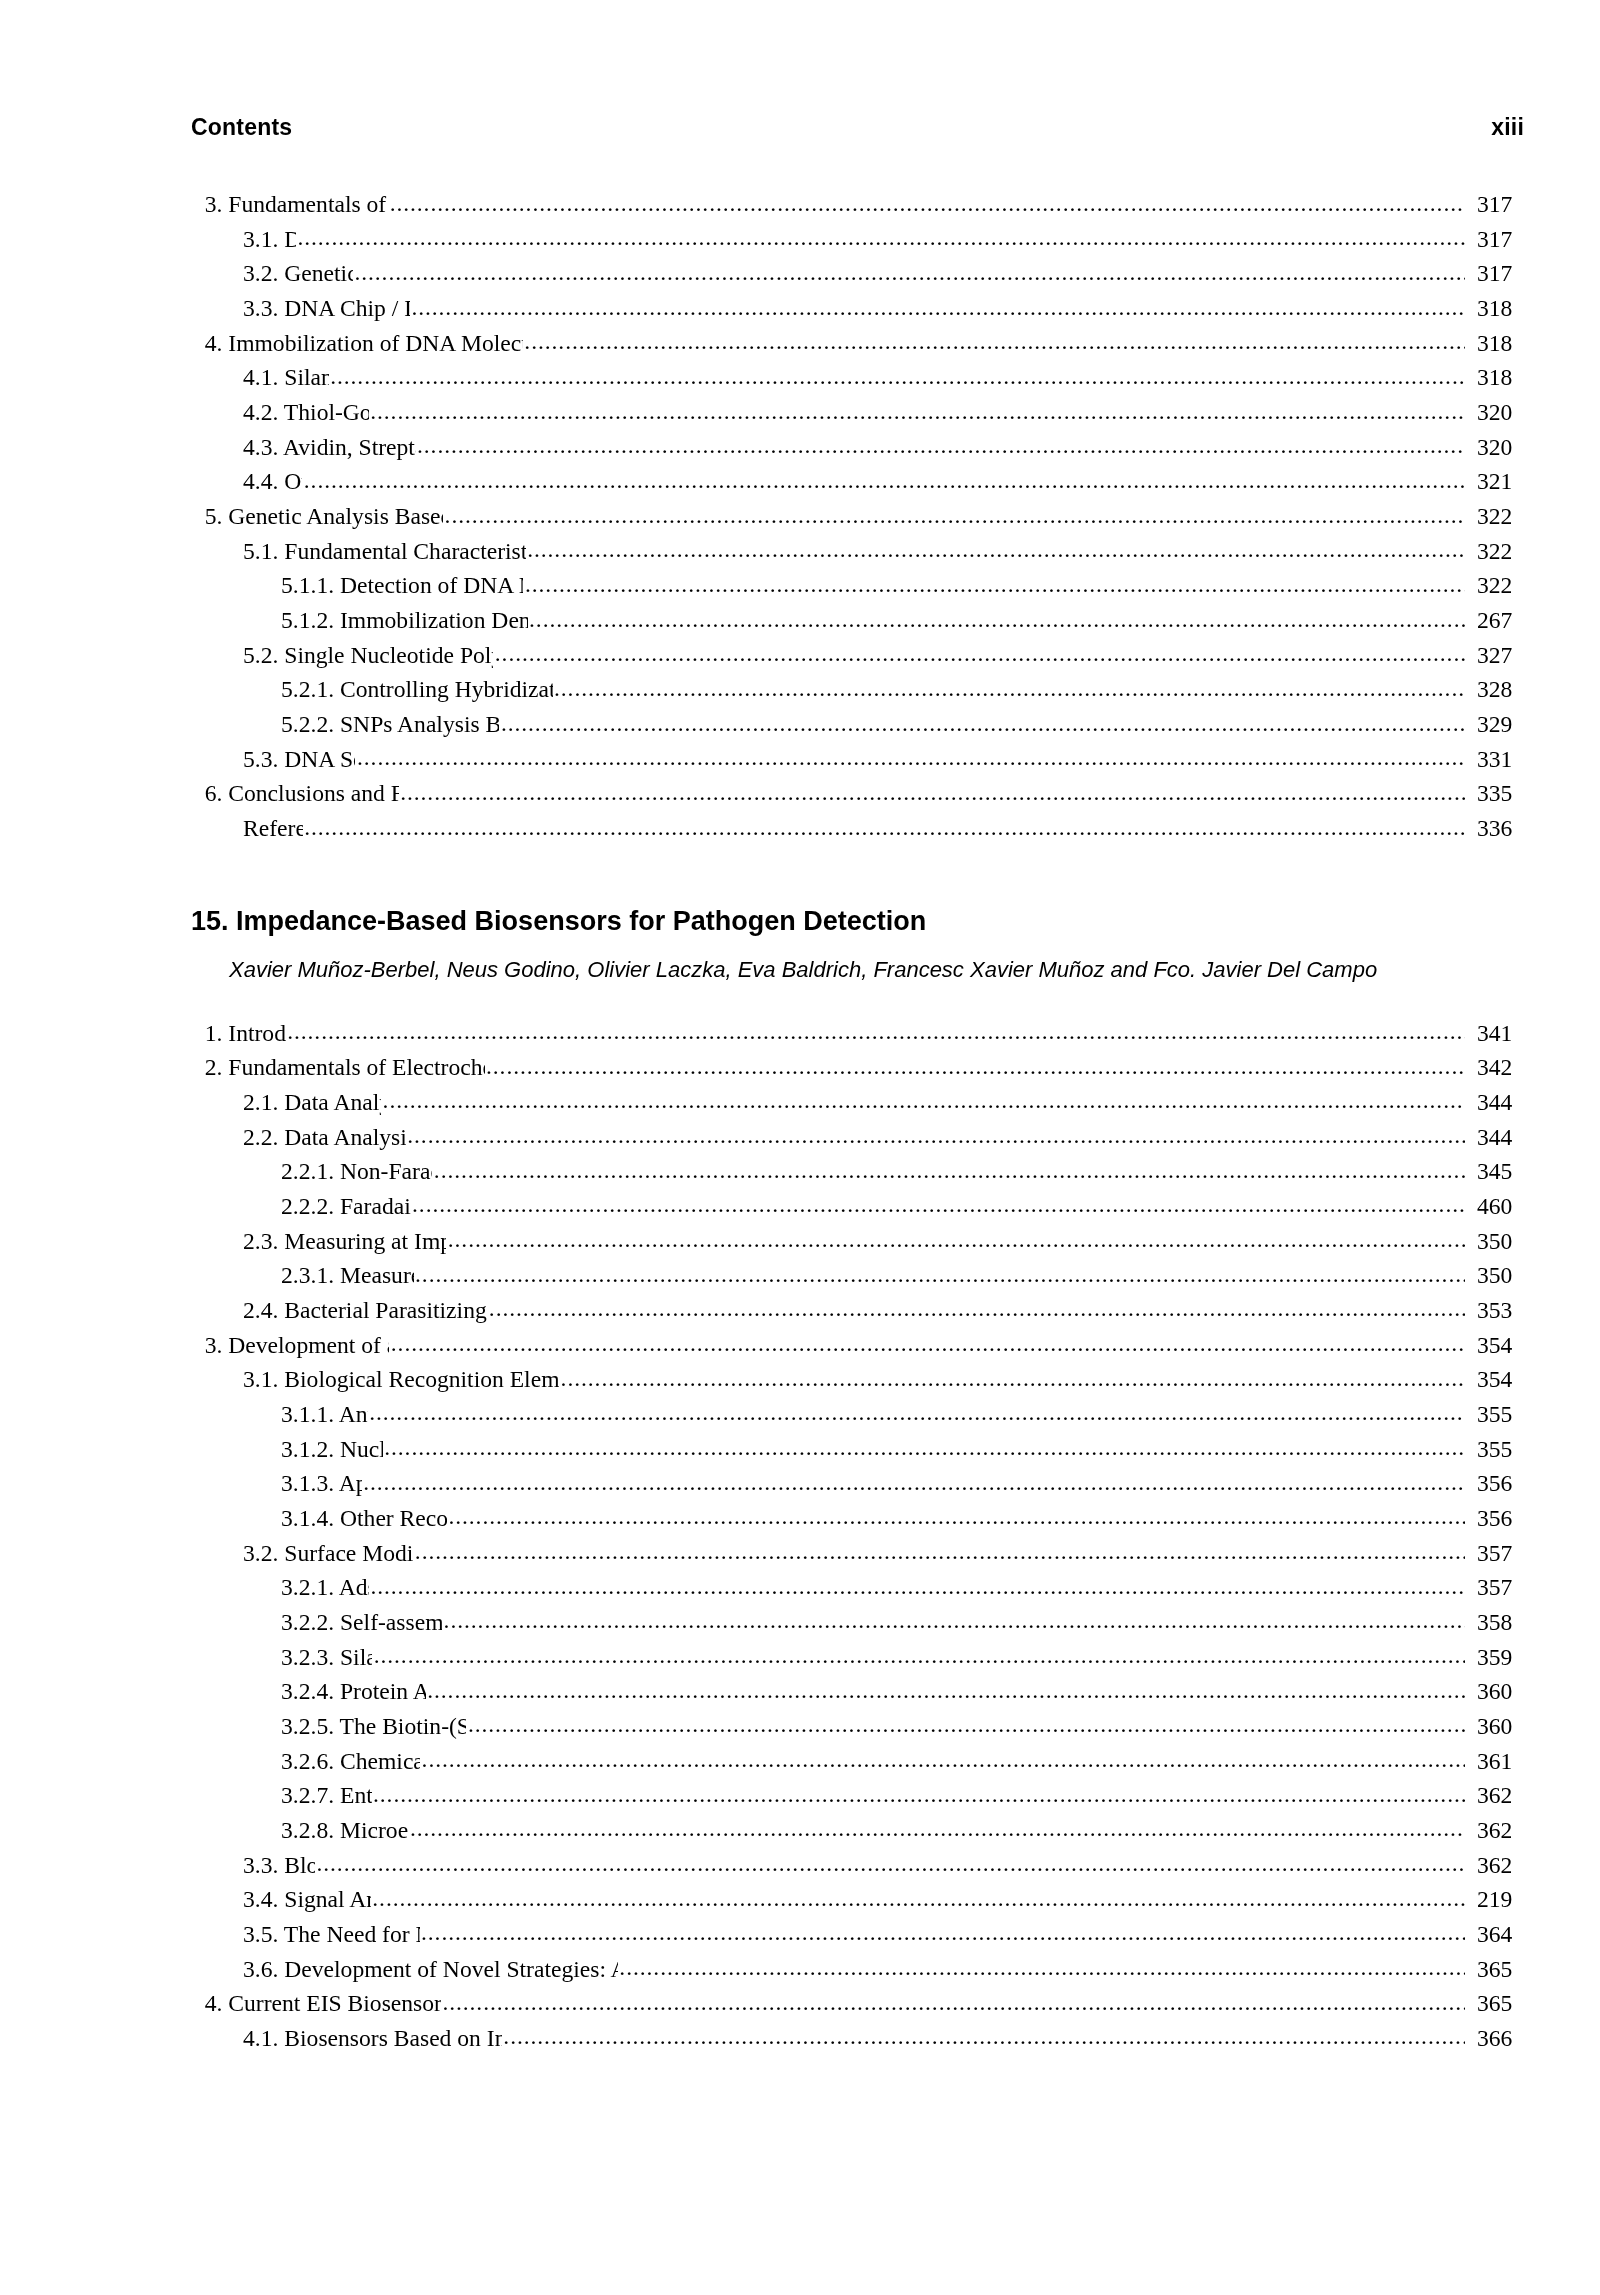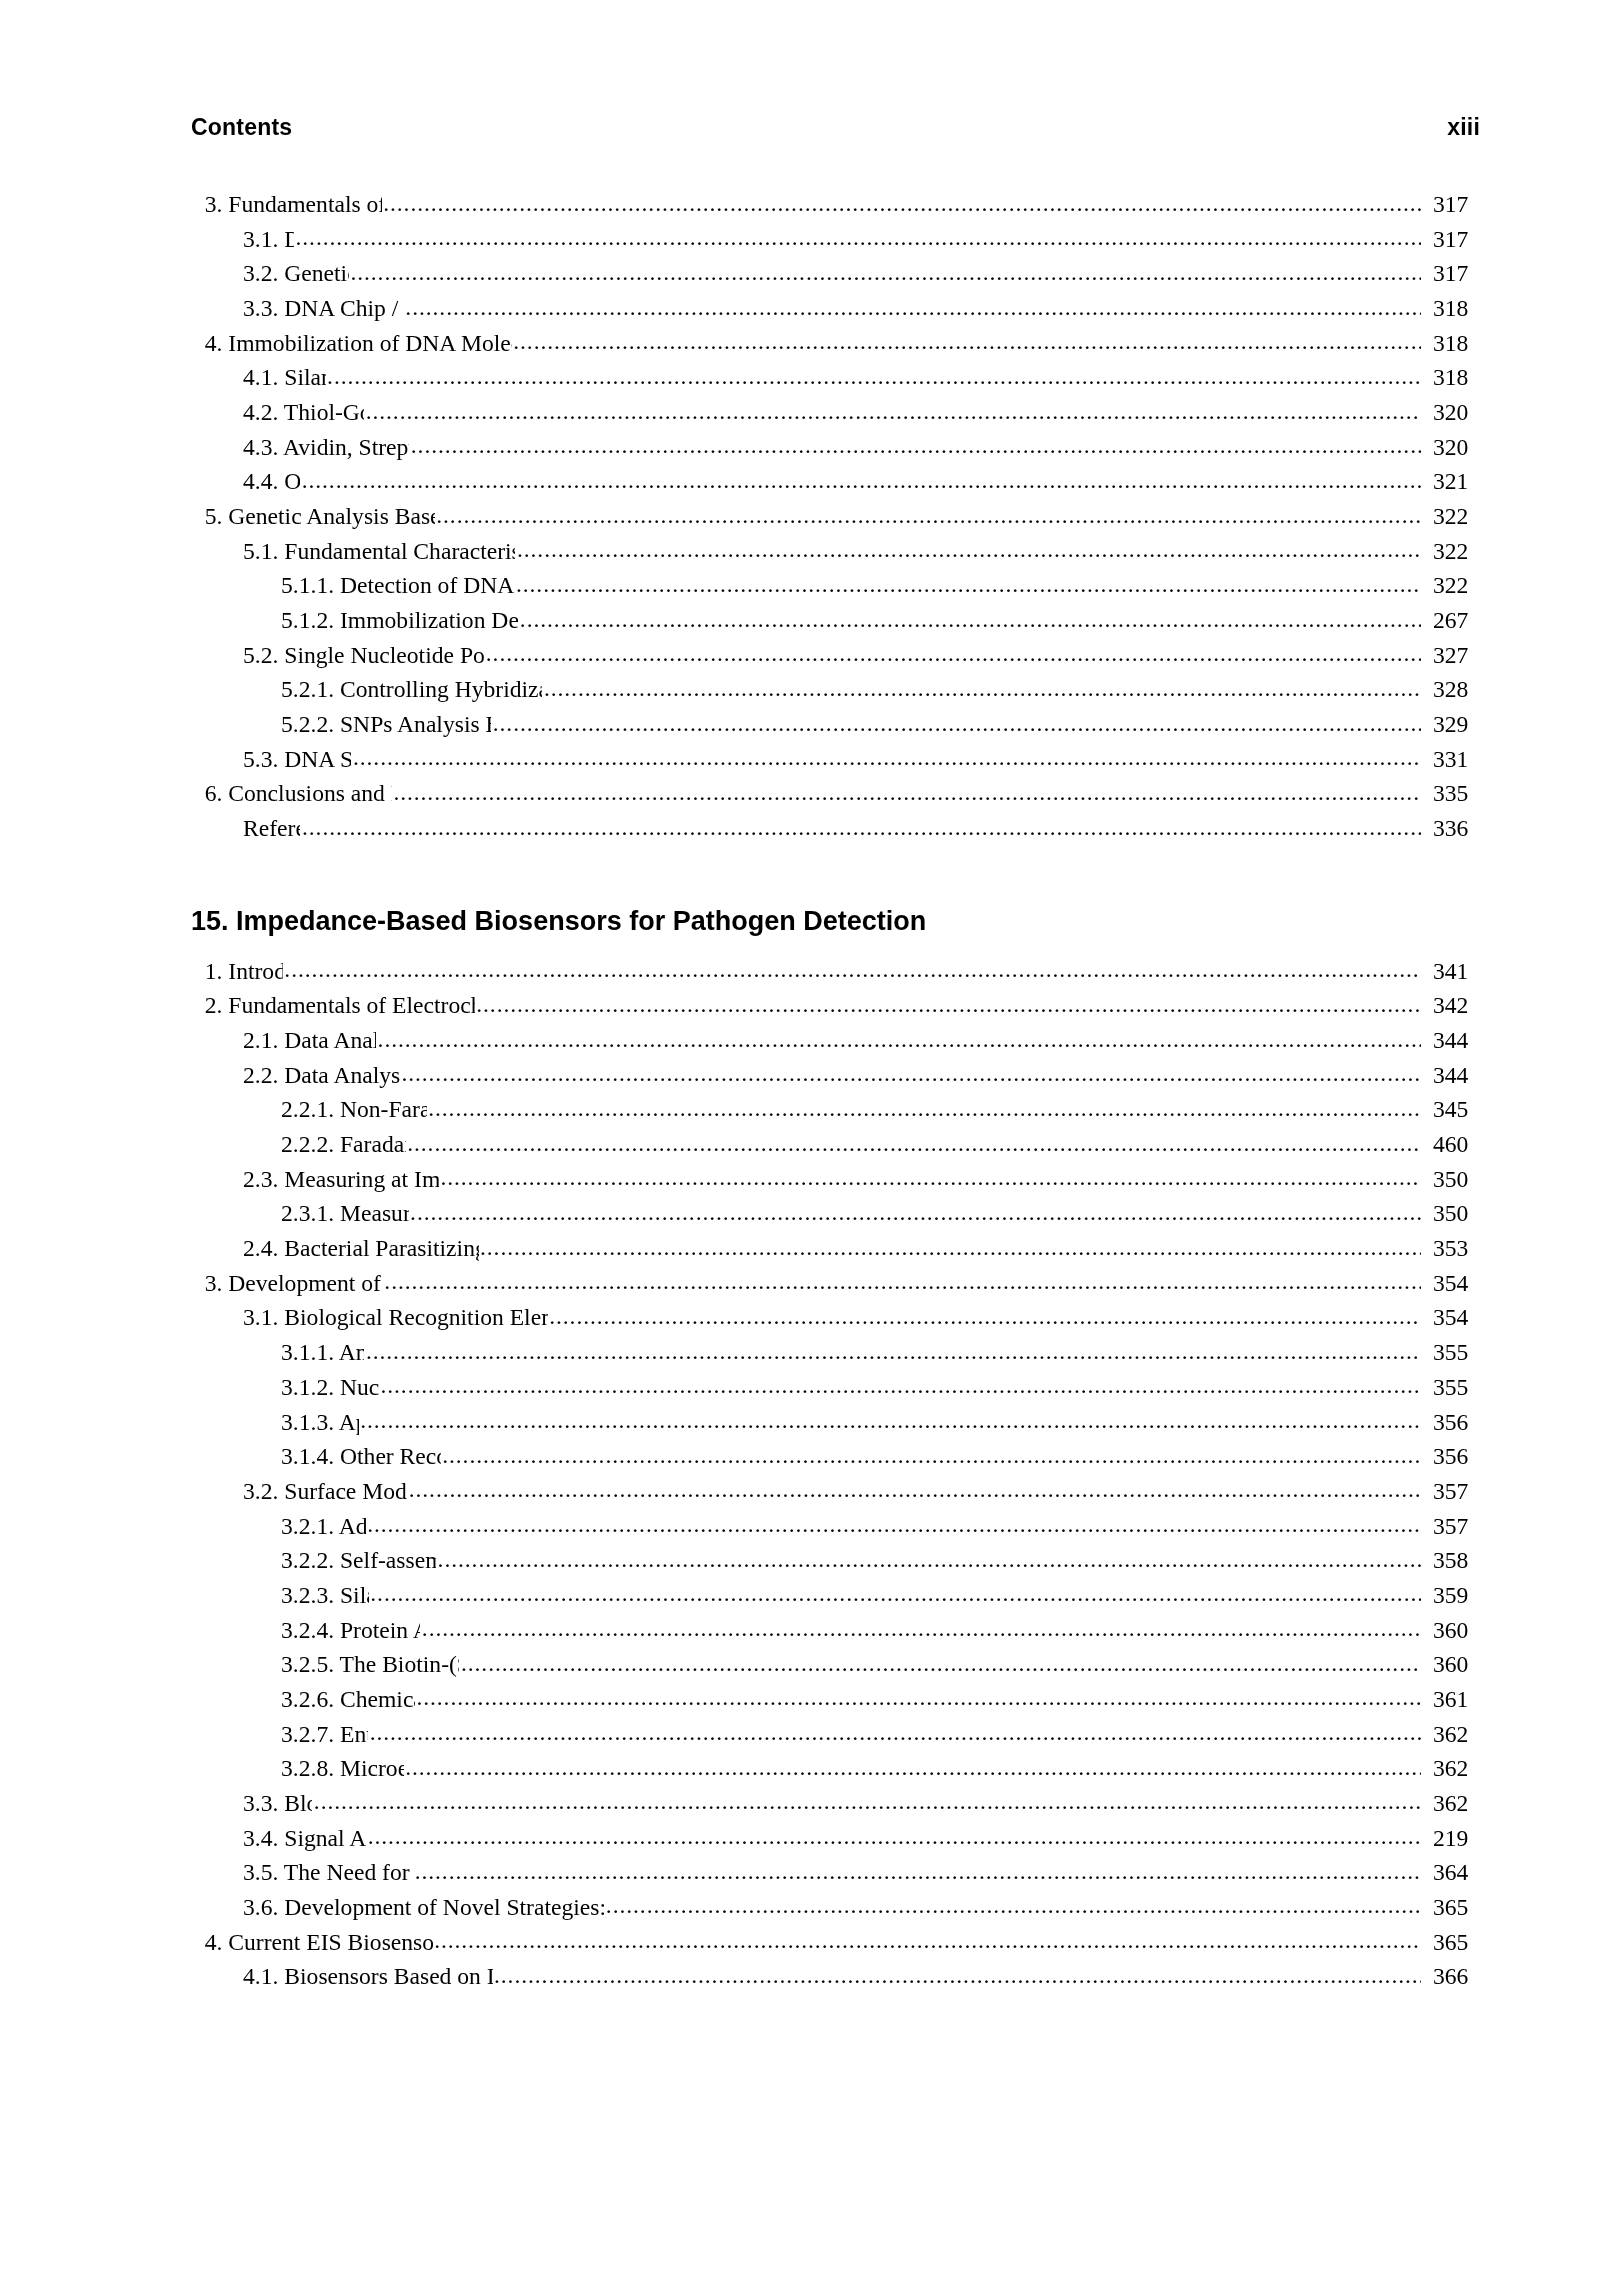--- a/index.html
+++ b/index.html
@@ -8,21 +8,21 @@
     background: #ffffff;
   }
   body {
     font-family: "Liberation Serif", serif;
     color: #000000;
   }
   .page {
     width: 1600px;
     height: 2295px;
     box-sizing: border-box;
-    padding: 114px 120px 91px 191px;
+    padding: 114px 76px 91px 191px;
     position: relative;
     background: #ffffff;
   }
   .running-head {
     display: flex;
     justify-content: space-between;
     align-items: baseline;
     font-family: "Liberation Sans", sans-serif;
     font-weight: bold;
     font-size: 23px;
@@ -188,20 +188,21 @@
       </li>
       <li class="toc-entry lvl2">
         <span class="label">References</span>
         <span class="leader">............................................................................................................................................................................................................................................................................................................</span>
         <span class="page-no">336</span>
       </li>
     </ul>
 
   <div class="chapter-block">
     <h2 class="chapter-title">15. Impedance-Based Biosensors for Pathogen Detection</h2>
+    <p class="chapter-authors">Xavier Muñoz-Berbel, Neus Godino, Olivier Laczka, Eva Baldrich, Francesc Xavier Muñoz and Fco. Javier Del Campo</p>
   </div>
 
   <ul class="toc-list" id="list2">
       <li class="toc-entry lvl1">
         <span class="label">1. Introduction</span>
         <span class="leader">............................................................................................................................................................................................................................................................................................................</span>
         <span class="page-no">341</span>
       </li>
       <li class="toc-entry lvl1">
         <span class="label">2. Fundamentals of Electrochemical Impedance Spectroscopy</span>

